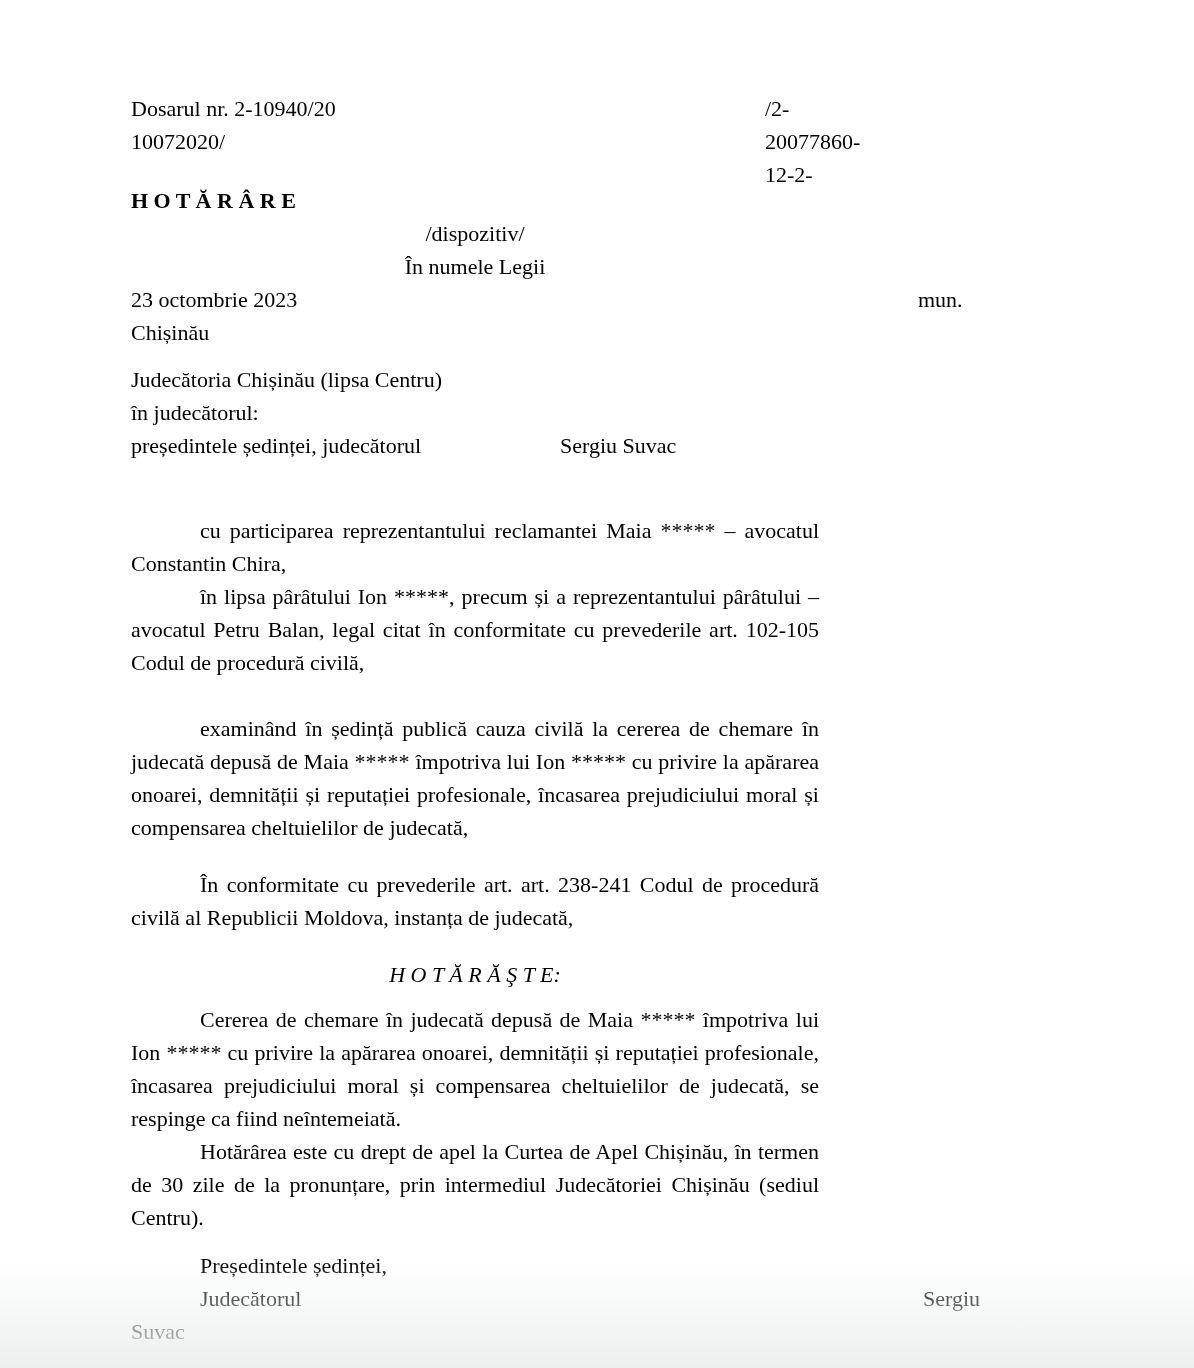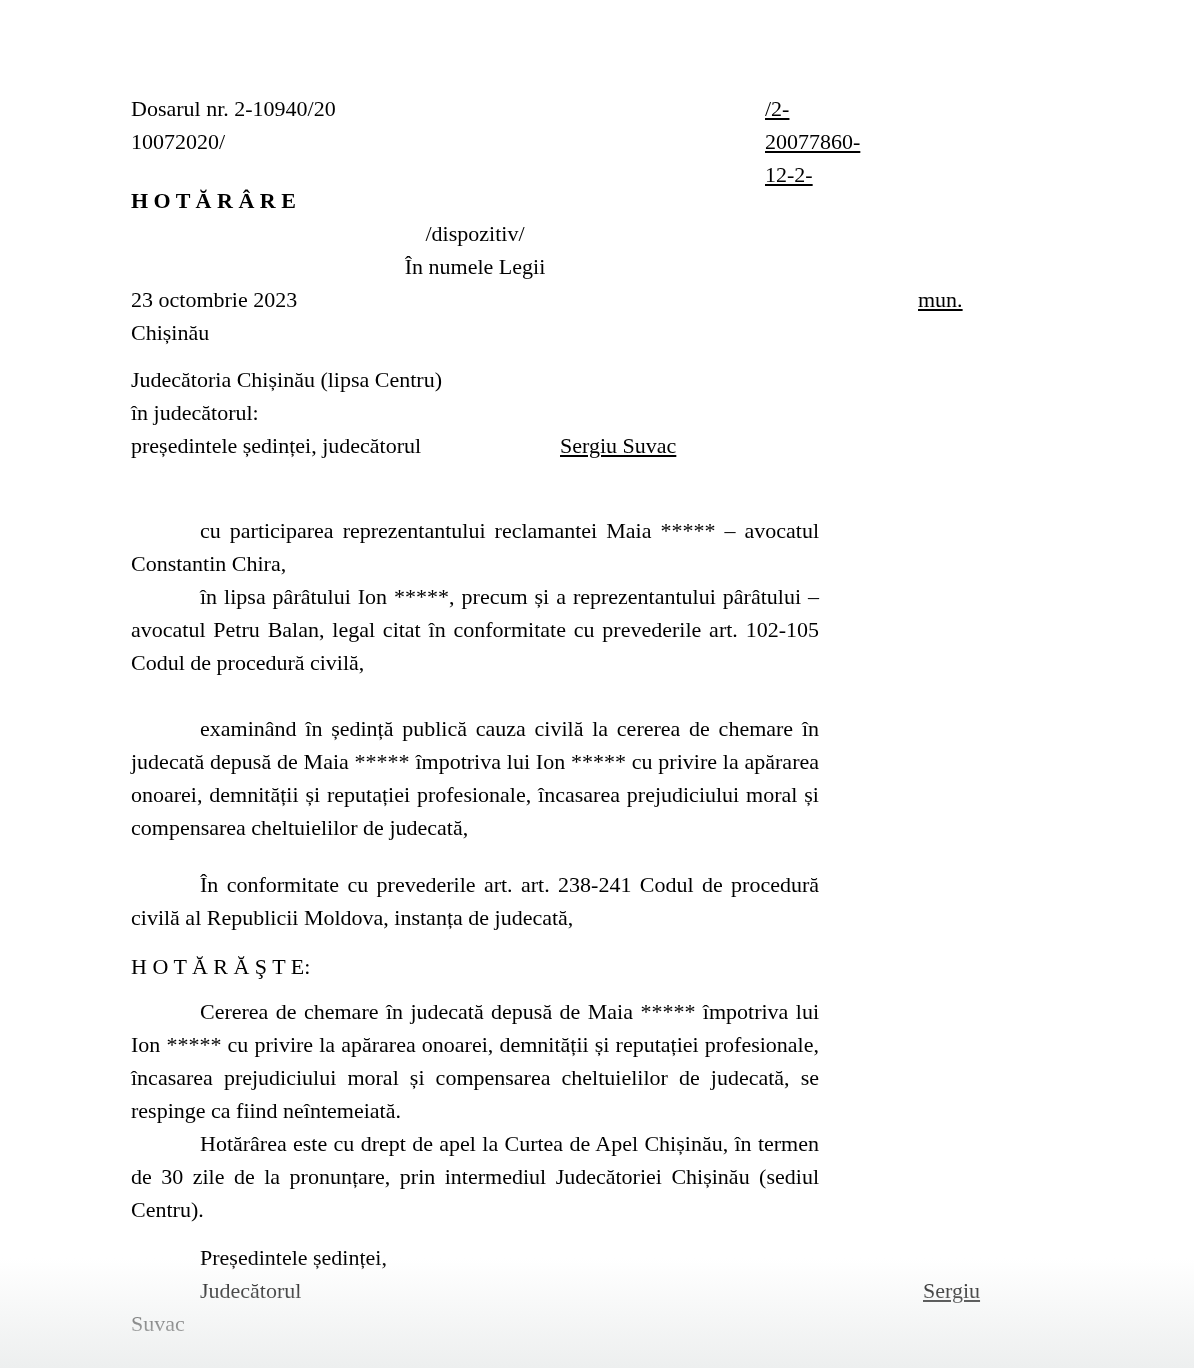--- a/index.html
+++ b/index.html
@@ -18,40 +18,41 @@
   .page {
     position: relative;
     box-sizing: border-box;
     width: 950px;
     height: 1368px;
     padding: 92px 131px 0 131px;
     font-size: 22px;
     line-height: 33px;
   }
   .rel { position: relative; }
-  .abs { position: absolute; top: 0; text-decoration: underline; }
+  .abs { position: absolute; top: 0; }
   .center { text-align: center; }
   .doc-title {
     text-align: left;
     font-weight: bold;
     margin-top: 26px;
   }
   .court-block { margin-top: 14px; }
   .name-col { left: 429px; }
   .para {
     text-align: justify;
     text-indent: 69px;
   }
   .gap-lg { margin-top: 52px; }
   .gap-line { margin-top: 33px; }
   .gap-md { margin-top: 24px; }
   .gap-sm { margin-top: 12px; }
   .ruling-heading {
-    text-align: left;
-    margin-top: 16px;
+    text-align: center;
+    margin-top: 24px;
+    font-style: italic;
   }
   .sig-block { margin-top: 15px; }
   .sig-indent { padding-left: 69px; }
   .sig-right { left: 792px; }
   .bottom-fade {
     position: absolute;
     left: 0;
     bottom: 0;
     width: 100%;
     height: 110px;

